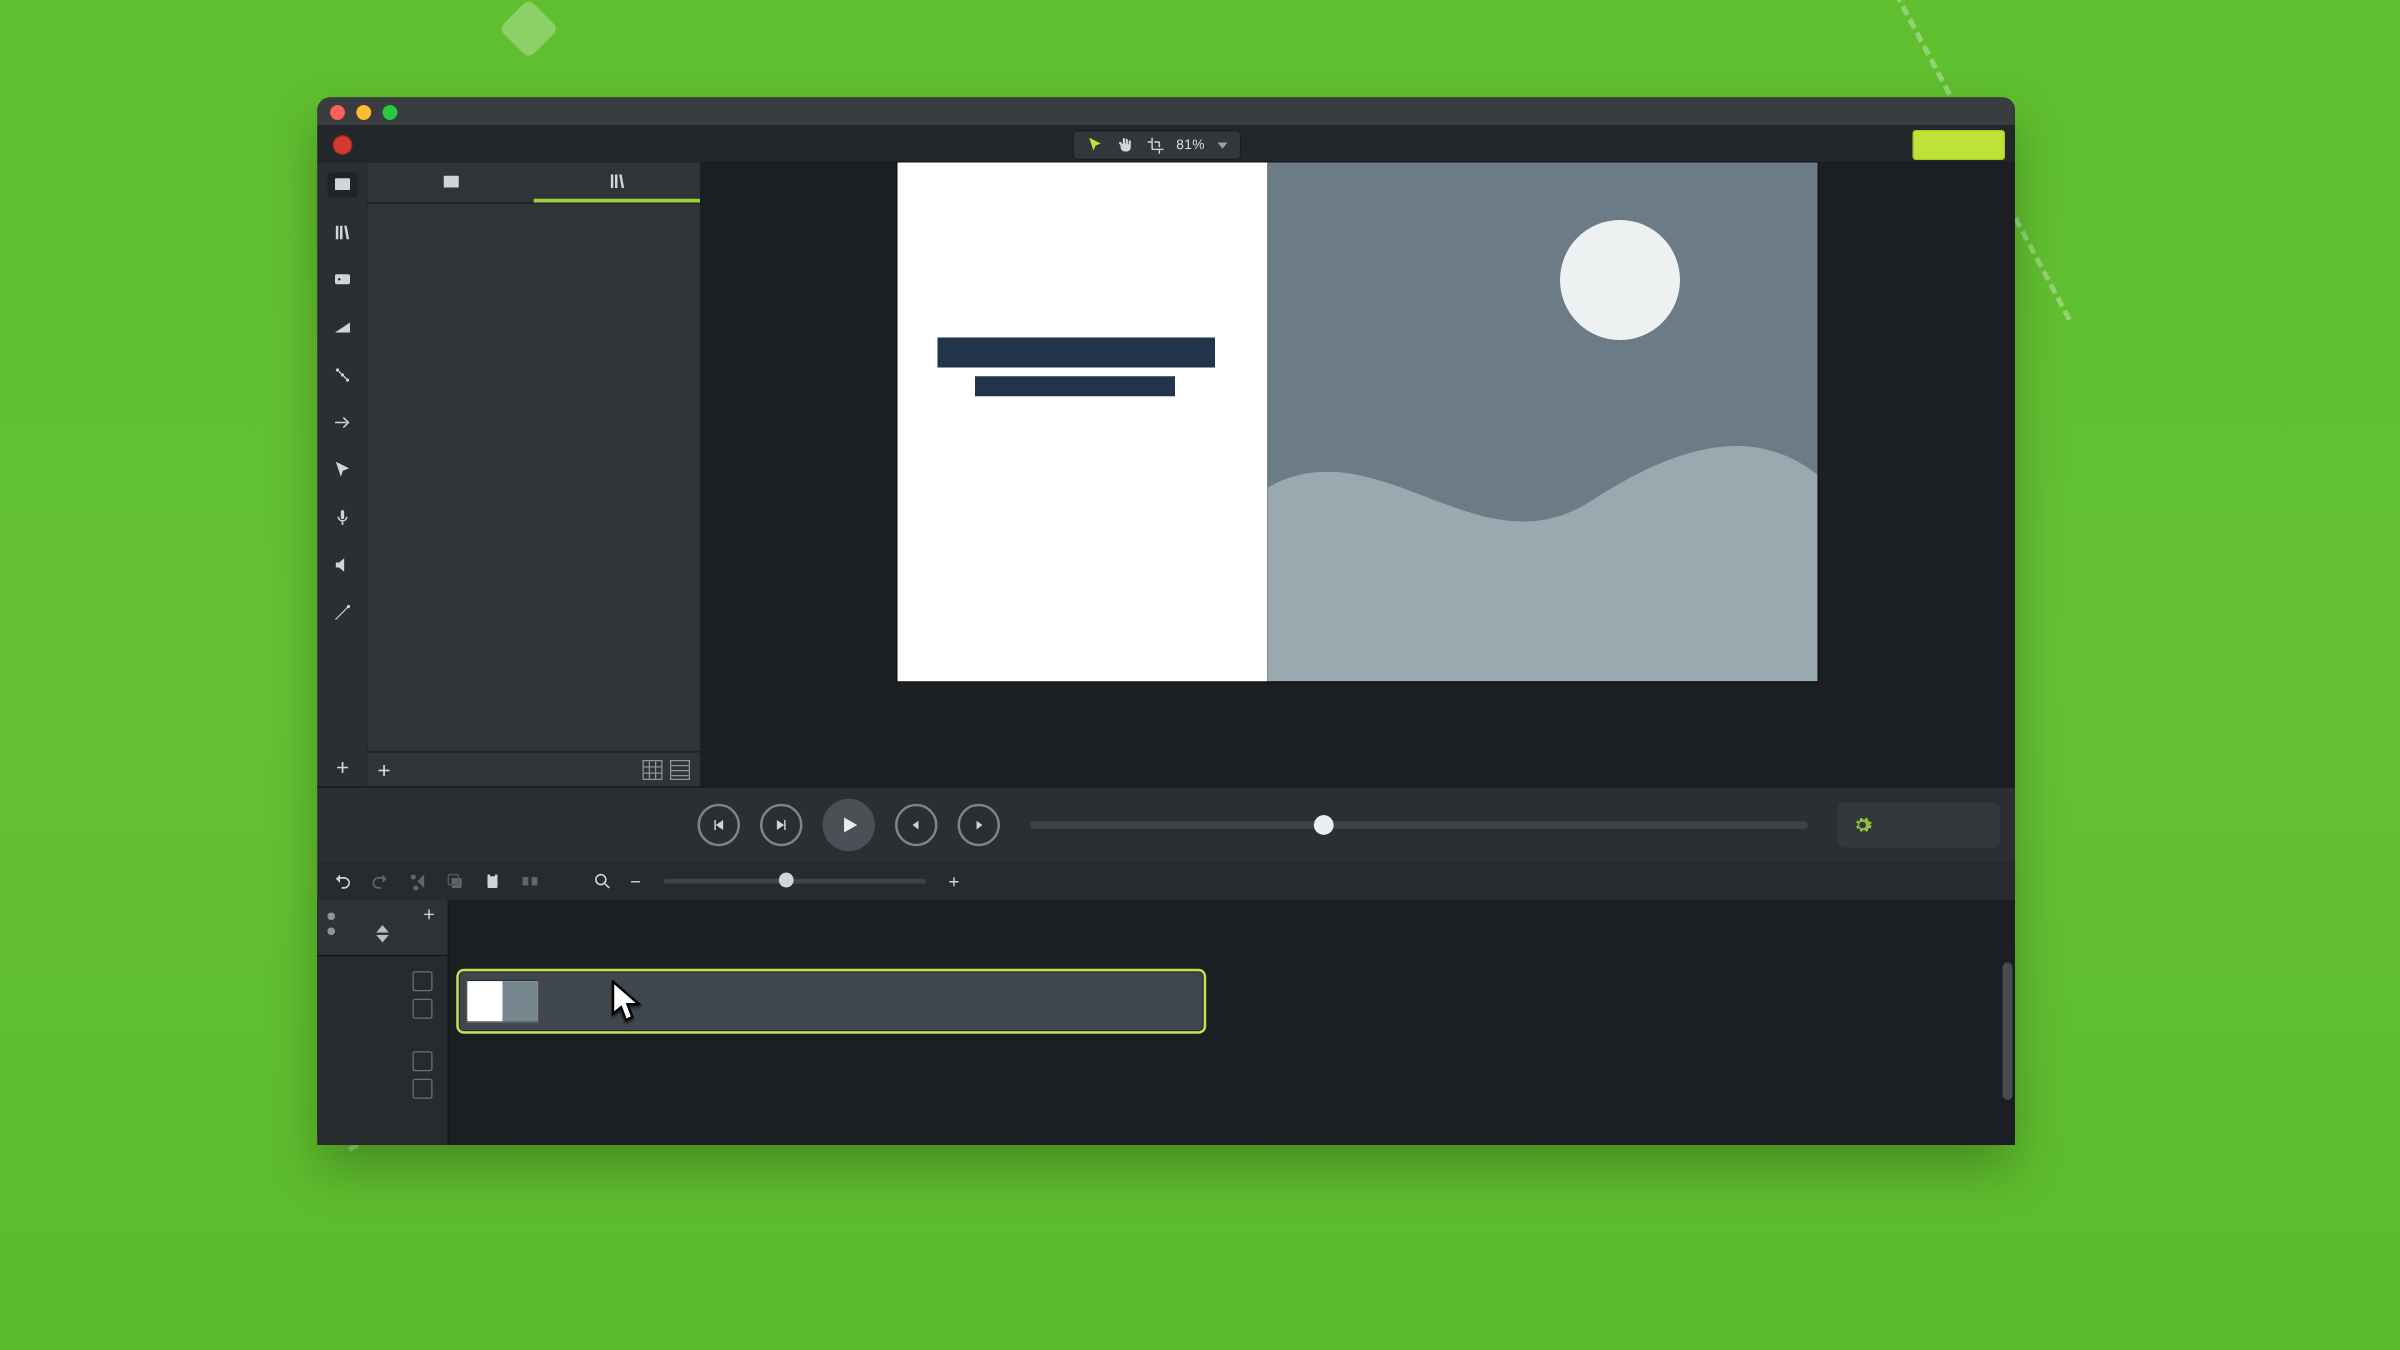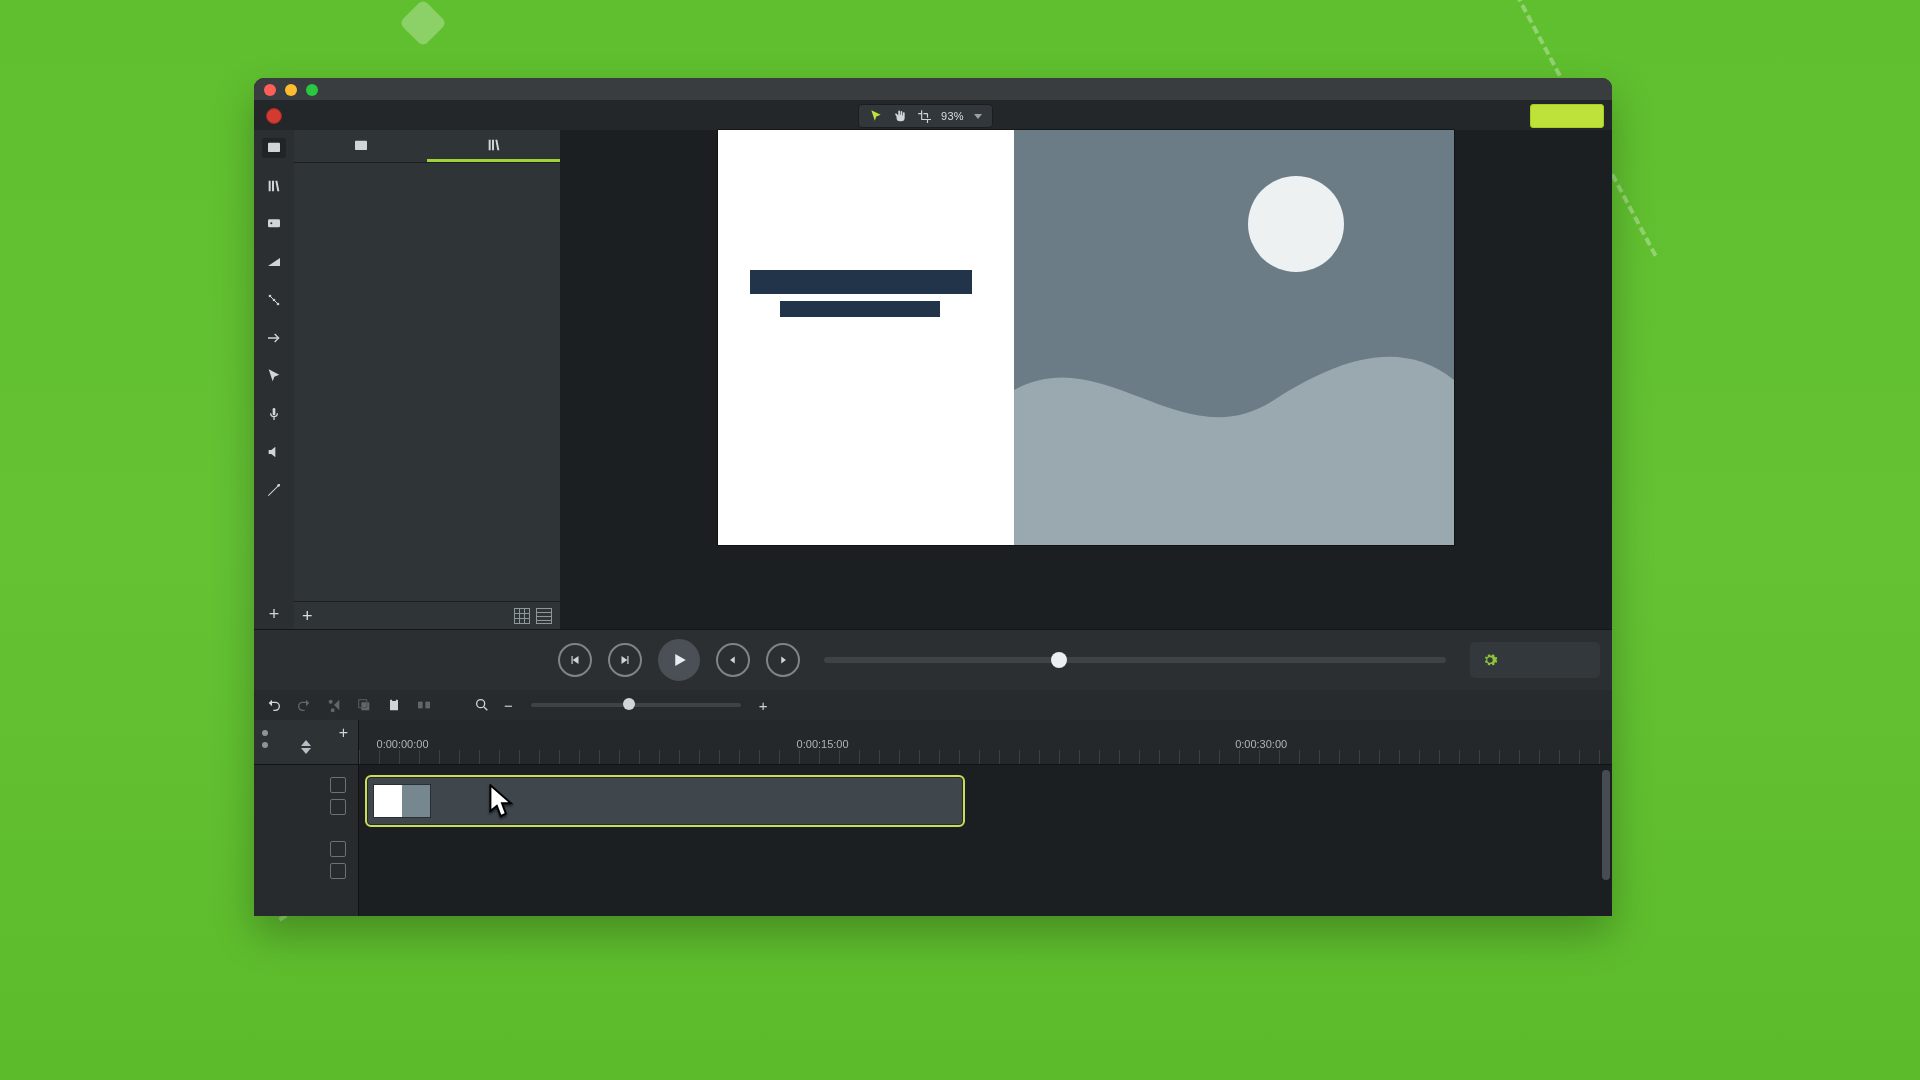--- a/index.html
+++ b/index.html
@@ -154,21 +154,21 @@
         <span class="ico">
           <svg viewBox="0 0 24 24">
               <path d="M9 11V4a1.5 1.5 0 013 0v6h1V5a1.5 1.5 0 013 0v6h1V7a1.5 1.5 0 013 0v8a6 6 0 01-6 6h-2a6 6 0 01-6-6v-2l-2-3a1.5 1.5 0 012.4-1.8L9 11z"></path>
             </svg>
         </span>
         <span class="ico">
           <svg viewBox="0 0 24 24">
               <path d="M7 2v5H2v2h5v8a2 2 0 002 2h8v5h2v-5h5v-2H9V2H7zm10 5h-6v2h6v6h2V9a2 2 0 00-2-2z"></path>
             </svg>
         </span>
-        <span class="zoom-pct">93%</span>
+        <span class="zoom-pct">81%</span>
         <span class="caret-down"></span>
       </div>
       <div class="share-btn"></div>
     </div>
 
     <div class="rail">
       <div class="ritem sel">
           <svg viewBox="0 0 24 24">
             <rect x="3" y="4" width="18" height="14" rx="1"></rect>
           </svg>
@@ -366,26 +366,20 @@
         <div class="trackhead t1">
           <span class="th-ico"></span>
           <span class="th-ico"></span>
         </div>
         <div class="trackhead t2">
           <span class="th-ico"></span>
           <span class="th-ico"></span>
         </div>
       </div>
       <div class="tl-body">
-        <div class="ruler">
-          <div class="ticks"></div>
-          <span class="lbl" style="left:1.4%;transform:none">0:00:00:00</span>
-          <span class="lbl" style="left:37%">0:00:15:00</span>
-          <span class="lbl" style="left:72%">0:00:30:00</span>
-        </div>
         <div class="track r1">
           <div class="clip">
             <div class="thumb">
                 <div class="a"></div>
                 <div class="b"></div>
               </div>
           </div>
         </div>
         <div class="track r2"></div>
         <div class="scrollbar">

